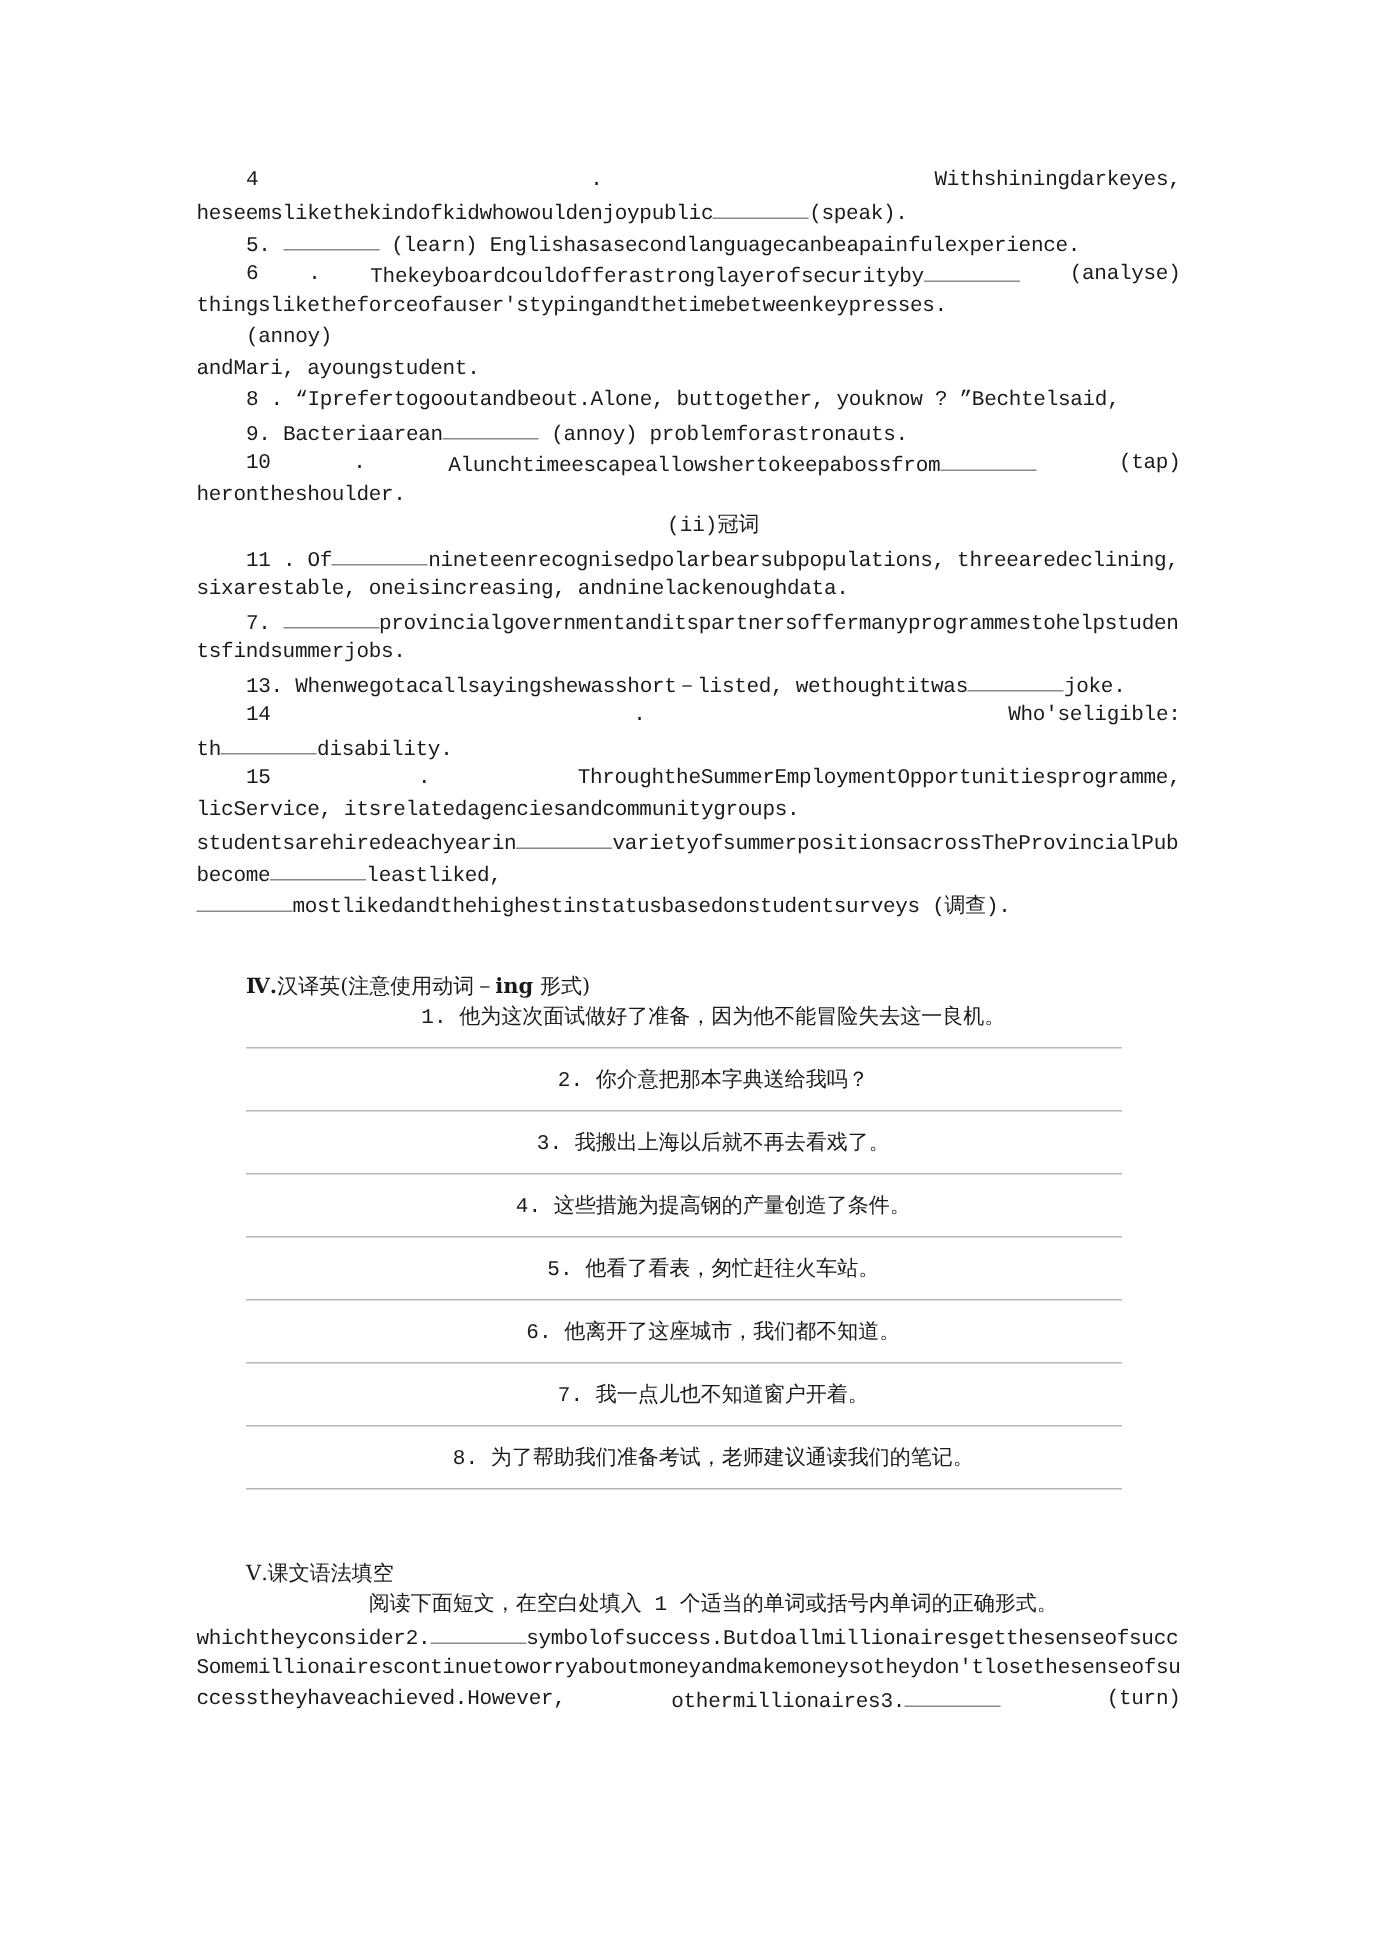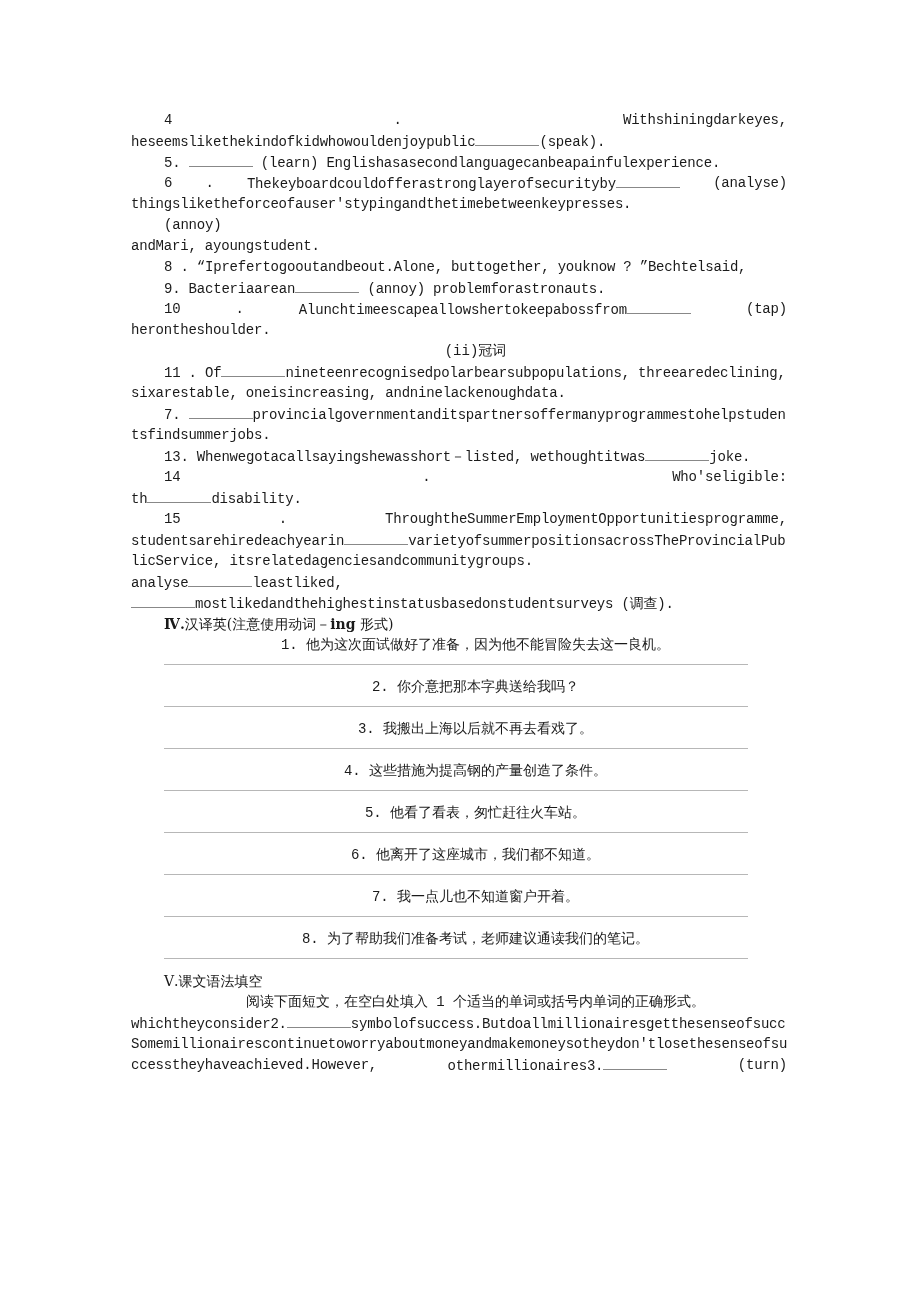--- a/index.html
+++ b/index.html
@@ -17,21 +17,21 @@
   .just.ind { padding-left: 33px; }
   .mono { font-family: "Liberation Mono", "DejaVu Sans Mono", monospace; font-size: 14px; letter-spacing: -0.2px; }
   .blank { display: inline-block; border-bottom: 1px solid #888; height: 14px; vertical-align: baseline; }
   .w64 { width: 64px; }
   .answer-gap { height: 21px; position: relative; }
   .answer-line {
     position: absolute; left: 33px; width: 584px; top: 8px;
     border-top: 1px solid #b7b7b7;
   }
   .cn { font-family: Liberation Mono, monospace; font-size: 14px; text-align: center; }
-  .heading { font-family: "DejaVu Serif", serif; font-size: 14px; }
+  .heading { font-family: "DejaVu Serif", serif; font-size: 14px; margin-top: 34px; }
   .bold { font-weight: bold; }
 </style>
 </head>
 <body>
 
 <div class="page">
 
   <div class="ln just ind mono">
     <span>4</span>
     <span>.</span>
@@ -115,28 +115,28 @@
   <div class="ln mono">
     <span>th</span><span class="blank w64"></span><span>disability.</span>
   </div>
 
   <div class="ln just ind mono">
     <span>15</span>
     <span>.</span>
     <span>ThroughtheSummerEmploymentOpportunitiesprogramme,</span>
   </div>
   <div class="ln mono">
-    <span>studentsarehiredeachyearin</span><span class="blank w64"></span><span>varietyofsummerpositionsacrossTheProvincialPub</span>
+    <span>licService, itsrelatedagenciesandcommunitygroups.</span>
   </div>
   <div class="ln mono">
-    <span>licService, itsrelatedagenciesandcommunitygroups.</span>
+    <span>studentsarehiredeachyearin</span><span class="blank w64"></span><span>varietyofsummerpositionsacrossTheProvincialPub</span>
   </div>
 
   <div class="ln mono">
-    <span>analyse</span><span class="blank w64"></span><span>leastliked,</span>
+    <span>become</span><span class="blank w64"></span><span>leastliked,</span>
   </div>
   <div class="ln mono">
     <span class="blank w64"></span><span>mostlikedandthehighestinstatusbasedonstudentsurveys (调查).</span>
   </div>
 
   <div class="ln ind heading">
     <span class="bold">Ⅳ.</span><span>汉译英(注意使用动词－</span><span class="bold">ing</span><span> 形式)</span>
   </div>
 
   <div class="ln ind cn">1. 他为这次面试做好了准备，因为他不能冒险失去这一良机。</div>

